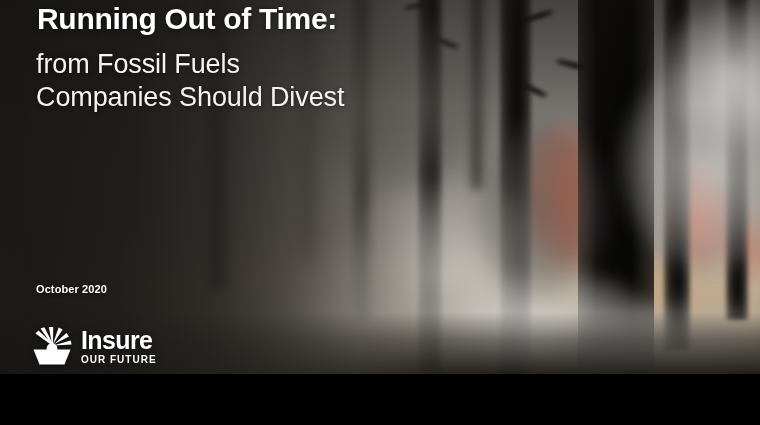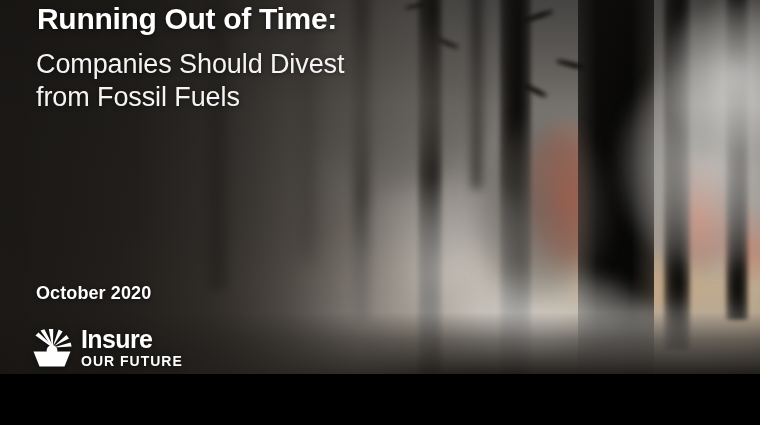--- a/index.html
+++ b/index.html
@@ -125,21 +125,21 @@
     color: #f4f4f4;
     letter-spacing: -0.1px;
     text-shadow: 0 1px 5px rgba(0,0,0,.5);
   }
   .subtitle div { white-space: nowrap; }
 
   .pubdate {
     position: absolute;
     left: 36px;
     top: 283px;
-    font-size: 18px;
+    font-size: 11px;
     font-weight: 700;
     color: #ffffff;
     letter-spacing: .1px;
     text-shadow: 0 1px 4px rgba(0,0,0,.6);
   }
 
   
   .iof-logo {
     position: absolute;
     left: 30px;
@@ -151,21 +151,21 @@
   }
   .iof-mark { width: 44px; height: 38px; display: block; }
   .iof-words { display: flex; flex-direction: column; line-height: 1; }
   .iof-top {
     font-size: 25px;
     font-weight: 700;
     color: #fff;
     letter-spacing: -0.6px;
   }
   .iof-bot {
-    font-size: 14px;
+    font-size: 10px;
     font-weight: 700;
     color: #fff;
     letter-spacing: 1.0px;
     margin-top: 2px;
   }
 
   
   .psr-logo {
     position: absolute;
     left: 24px;
@@ -253,22 +253,22 @@
     <div class="ph-ground"></div>
     <div class="ph-darkleft"></div>
     <div class="ph-vignette"></div>
   </div>
 
   <div class="content">
 
     <div class="headline">Running Out of Time:</div>
 
     <div class="subtitle">
+      <div>from Fossil Fuels</div>
       <div>Companies Should Divest</div>
-      <div>from Fossil Fuels</div>
     </div>
 
     <div class="pubdate">October 2020</div>
 
     <div class="iof-logo">
       <svg class="iof-mark" viewBox="0 0 44 38">
         <g fill="#ffffff">
 
           <path d="M21.5 18 L5.5 6.5 L8.5 3.5 L22.2 16.6 Z"></path>
           <path d="M21.8 18 L10.5 1.5 L14.4 0.2 L22.6 16.2 Z"></path>

